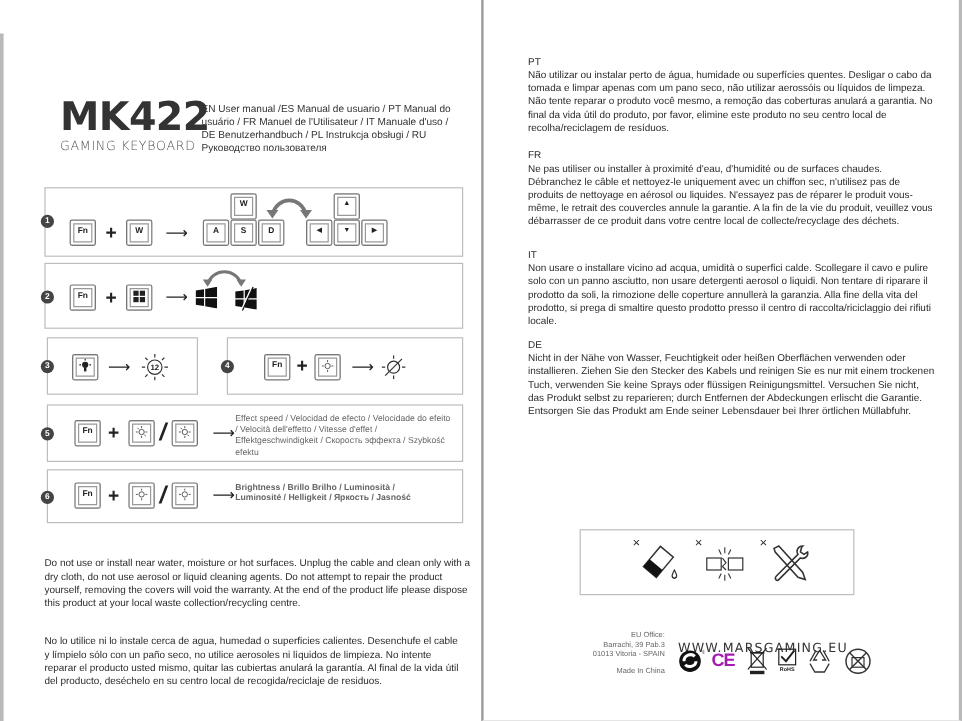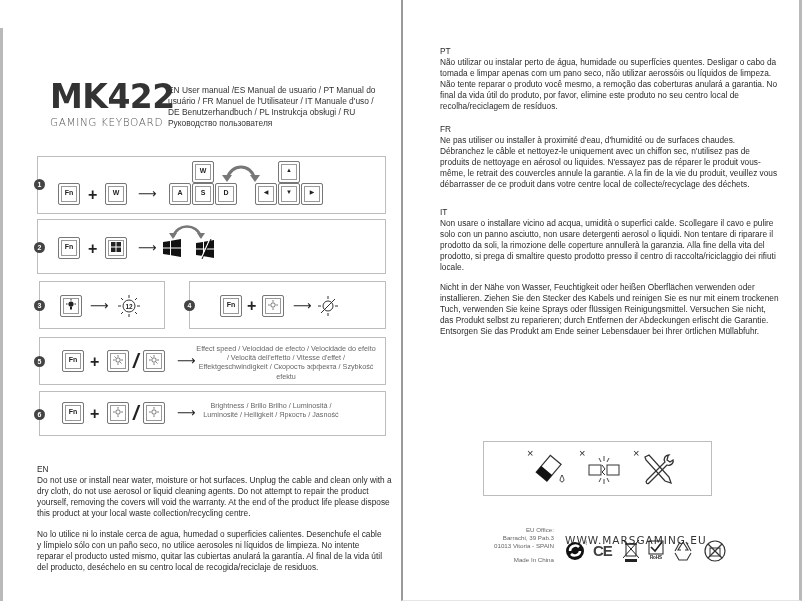--- a/index.html
+++ b/index.html
@@ -15,21 +15,21 @@
   .brand-sub { font-family: "DejaVu Sans", sans-serif; font-size: 10.5px; letter-spacing: 0.6px; color: #555; margin-top: 2px; white-space: nowrap; font-weight: 300; }
   .manual-title { position: absolute; left: 165px; top: 57px; width: 210px; font-size: 8.4px; line-height: 11px; color: #333; }
 
   
   .panel { position: absolute; border: 1px solid #bdbdbd; background: #fff; }
   .step-num { position: absolute; width: 11px; height: 11px; border-radius: 50%; background: #444; color: #fff; font-size: 7px; font-weight: bold; text-align: center; line-height: 11px; }
   .key { position: absolute; width: 22px; height: 22px; border: 1px solid #777; border-radius: 2px; background: #fff; box-shadow: inset 0 0 0 2px #fff, inset 0 0 0 3px #999; font-size: 7px; font-weight: bold; text-align: center; line-height: 17px; color: #222; }
   .plus { position: absolute; font-size: 16px; font-weight: bold; color: #222; line-height: 16px; }
   .arrow { position: absolute; font-size: 13px; color: #222; line-height: 12px; }
   .slash { position: absolute; font-size: 20px; font-weight: bold; color: #222; font-style: italic; line-height: 20px; }
-  .panel-note { position: absolute; font-size: 7.2px; line-height: 9.2px; color: #666; text-align: center; }
+  .panel-note { position: absolute; font-size: 7.2px; line-height: 9.2px; color: #666; }
   .icon-svg { position: absolute; }
 
   
   .lang-block { position: absolute; font-size: 8.3px; line-height: 10.9px; color: #2b2b2b; }
   .lang-code { display: block; }
 
   .warn-box { position: absolute; left: 483px; top: 441px; width: 229px; height: 55px; border: 1px solid #bdbdbd; }
 
   .office { position: absolute; left: 470px; top: 526px; width: 84px; text-align: right; font-size: 6.2px; line-height: 8.2px; color: #666; }
   .made-in { margin-top: 5px; display: block; }
@@ -215,25 +215,24 @@
           <circle cx="5" cy="5" r="2.2" fill="none" stroke="#555" stroke-width="0.8"></circle>
           <g stroke="#555" stroke-width="0.8">
             <line x1="5" y1="0" x2="5" y2="1.8"></line>
             <line x1="5" y1="8.2" x2="5" y2="10"></line>
             <line x1="0" y1="5" x2="1.8" y2="5"></line>
             <line x1="8.2" y1="5" x2="10" y2="5"></line>
           </g>
         </svg>
     </div>
     <div class="arrow" style="left:137px; top:15px;">⟶</div>
-    <div class="panel-note" style="left:156px; top:9px; width:150px;">Brightness / Brillo Brilho / Luminosità / Luminosité / Helligkeit / Яркость / Jasność</div>
+    <div class="panel-note" style="left:156px; top:9px; width:150px;font-weight:bold;">Brightness / Brillo Brilho / Luminosità / Luminosité / Helligkeit / Яркость / Jasność</div>
   </div>
 
   <div class="lang-block" style="left:34px; top:436px; width:356px;">
-    <span class="lang-code">EN</span>
     <span>Do not use or install near water, moisture or hot surfaces. Unplug the cable and clean only with a dry cloth, do not use aerosol or liquid cleaning agents. Do not attempt to repair the product yourself, removing the covers will void the warranty. At the end of the product life please dispose this product at your local waste collection/recycling centre.</span>
   </div>
 
   <div class="lang-block" style="left:34px; top:501px; width:345px;">
     <span>No lo utilice ni lo instale cerca de agua, humedad o superficies calientes. Desenchufe el cable y límpielo sólo con un paño seco, no utilice aerosoles ni líquidos de limpieza. No intente reparar el producto usted mismo, quitar las cubiertas anulará la garantía. Al final de la vida útil del producto, deséchelo en su centro local de recogida/reciclaje de residuos.</span>
   </div>
 </div>
 
 <div class="page-right">
 
@@ -246,20 +245,21 @@
     <span class="lang-code">FR</span>
     <span>Ne pas utiliser ou installer à proximité d'eau, d'humidité ou de surfaces chaudes. Débranchez le câble et nettoyez-le uniquement avec un chiffon sec, n'utilisez pas de produits de nettoyage en aérosol ou liquides. N'essayez pas de réparer le produit vous-même, le retrait des couvercles annule la garantie. A la fin de la vie du produit, veuillez vous débarrasser de ce produit dans votre centre local de collecte/recyclage des déchets.</span>
   </div>
 
   <div class="lang-block" style="left:37px; top:207px; width:340px;">
     <span class="lang-code">IT</span>
     <span>Non usare o installare vicino ad acqua, umidità o superfici calde. Scollegare il cavo e pulire solo con un panno asciutto, non usare detergenti aerosol o liquidi. Non tentare di riparare il prodotto da soli, la rimozione delle coperture annullerà la garanzia. Alla fine della vita del prodotto, si prega di smaltire questo prodotto presso il centro di raccolta/riciclaggio dei rifiuti locale.</span>
   </div>
 
   <div class="lang-block" style="left:37px; top:282px; width:340px;">
+    <span class="lang-code">DE</span>
     <span>Nicht in der Nähe von Wasser, Feuchtigkeit oder heißen Oberflächen verwenden oder installieren. Ziehen Sie den Stecker des Kabels und reinigen Sie es nur mit einem trockenen Tuch, verwenden Sie keine Sprays oder flüssigen Reinigungsmittel. Versuchen Sie nicht, das Produkt selbst zu reparieren; durch Entfernen der Abdeckungen erlischt die Garantie. Entsorgen Sie das Produkt am Ende seiner Lebensdauer bei Ihrer örtlichen Müllabfuhr.</span>
   </div>
 
   <div class="lang-block" style="left:37px; top:377px; width:335px;">
   </div>
 </div>
 
 <div class="warn-box">
   <span style="position:absolute; left:43px; top:5px; font-size:11px;">×</span>
   <svg class="icon-svg" style="left:50px; top:9px;" width="36" height="36" viewBox="0 0 36 36">
@@ -301,21 +301,21 @@
 
 <div class="site">WWW.MARSGAMING.EU</div>
 
 <div class="cert-row">
   <svg class="cert" style="left:2px;" width="22" height="22" viewBox="0 0 22 22">
     <circle cx="10" cy="12" r="9" fill="#111"></circle>
     <path d="M5 12 C5 7, 11 5, 14 8" fill="none" stroke="#fff" stroke-width="2.5"></path>
     <path d="M15 12 C15 16, 9 18, 6 15" fill="none" stroke="#fff" stroke-width="2.5"></path>
     <text x="20" y="6" font-size="5" fill="#333">®</text>
   </svg>
-  <span class="cert" style="left:30px; top:3px; font-size:15px; font-weight:bold; color:#404040; letter-spacing:-1px;">CE</span>
+  <span class="cert" style="left:30px; top:3px; font-size:15px; font-weight:bold; color:#a21caf; letter-spacing:-1px;">CE</span>
   <svg class="cert" style="left:60px; top:1px;" width="16" height="22" viewBox="0 0 16 22">
     <rect x="3" y="4" width="10" height="12" fill="none" stroke="#222" stroke-width="1"></rect>
     <line x1="2" y1="4" x2="14" y2="4" stroke="#222" stroke-width="1.2"></line>
     <line x1="0" y1="0" x2="16" y2="18" stroke="#222" stroke-width="1"></line>
     <line x1="16" y1="0" x2="0" y2="18" stroke="#222" stroke-width="1"></line>
     <rect x="2" y="19" width="12" height="3" fill="#222"></rect>
   </svg>
   <svg class="cert" style="left:84px; top:1px;" width="18" height="22" viewBox="0 0 18 22">
     <rect x="2" y="1" width="14" height="13" fill="none" stroke="#222" stroke-width="1"></rect>
     <path d="M4 7 L8 11 L15 2" fill="none" stroke="#222" stroke-width="1.6"></path>

